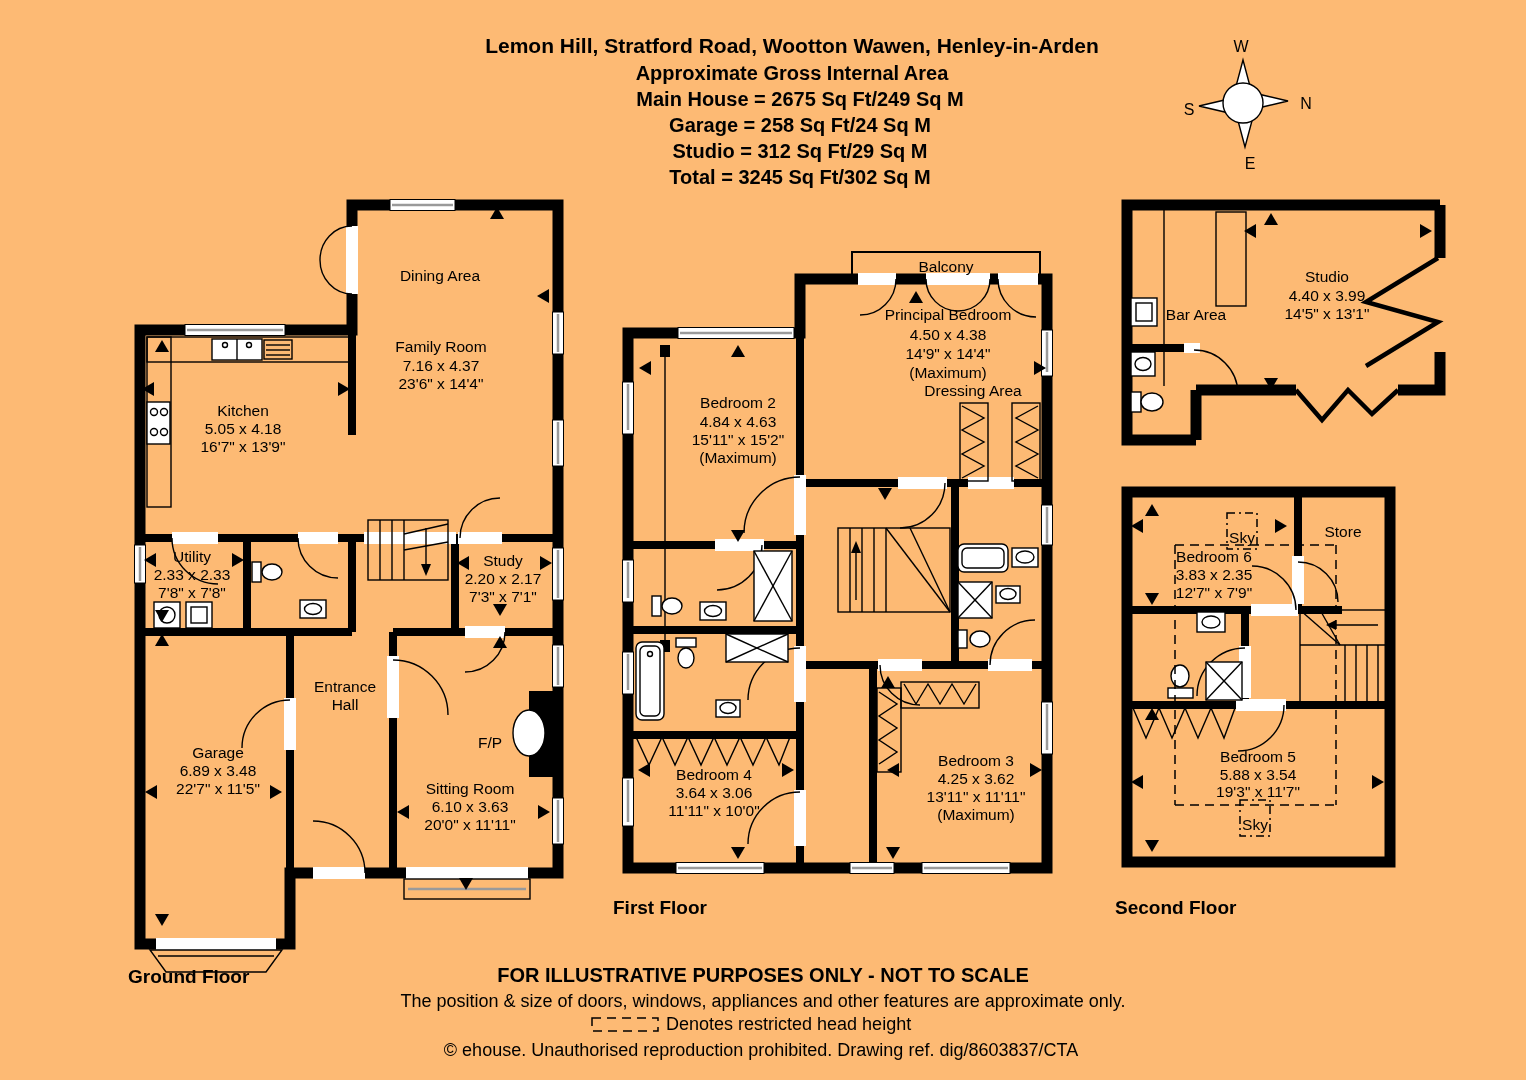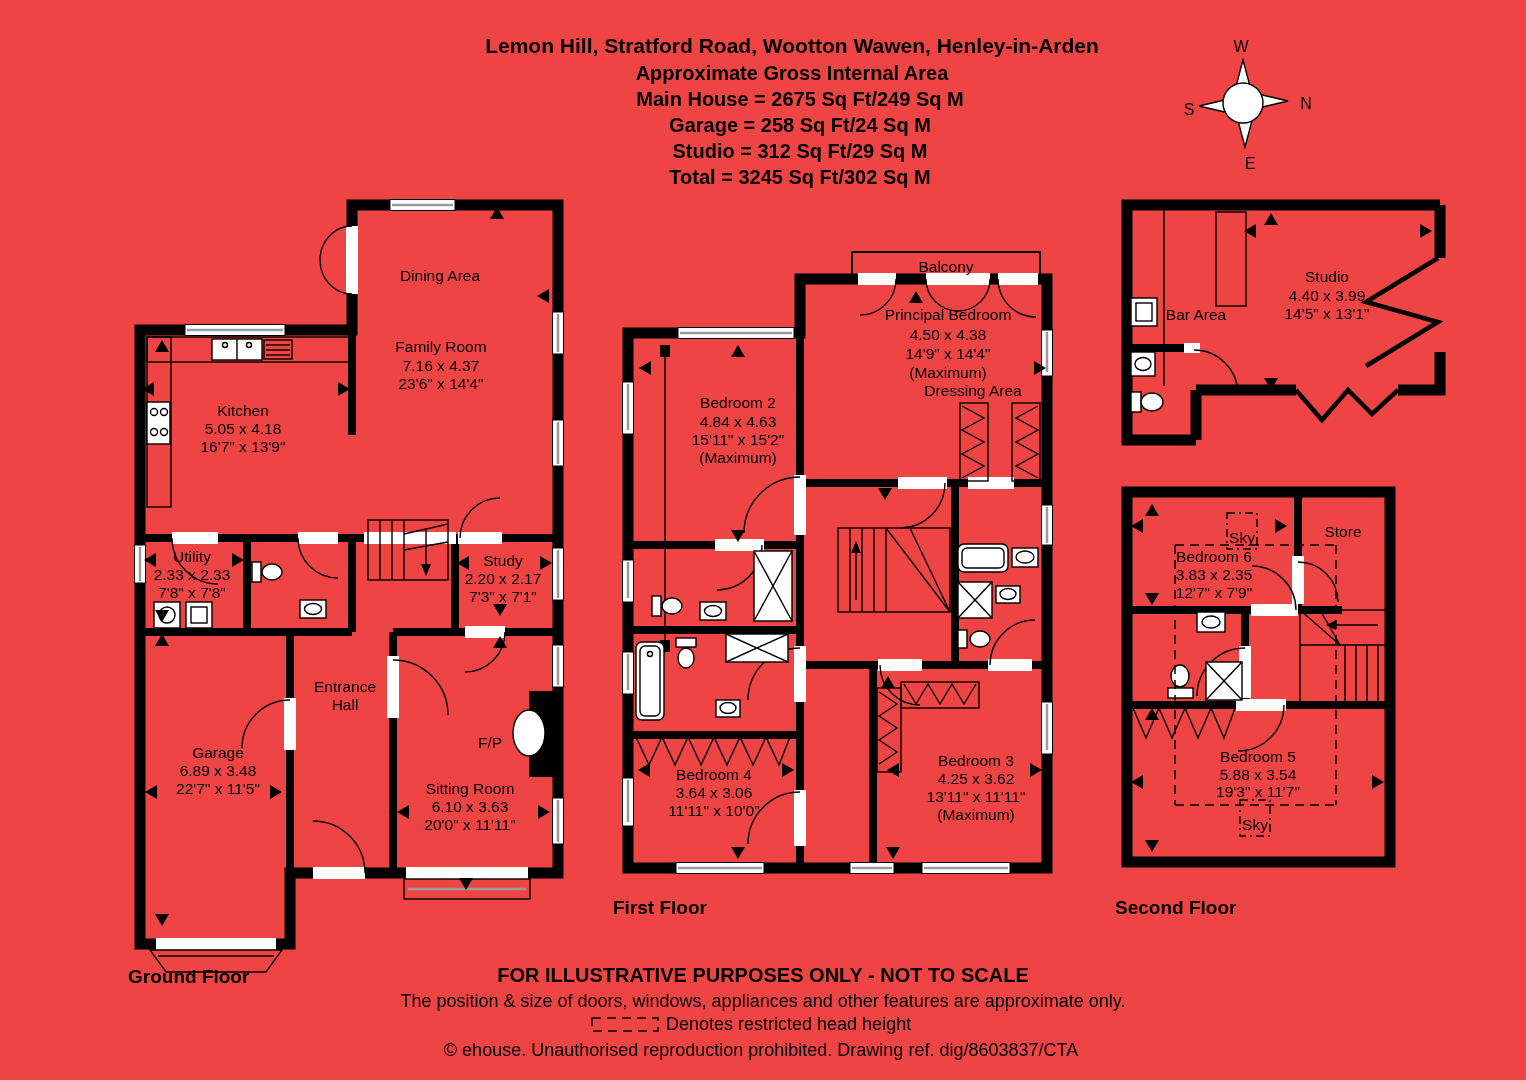--- a/index.html
+++ b/index.html
@@ -1,16 +1,16 @@
 <!DOCTYPE html>
 <html><head>
 <meta charset="utf-8">
 <style>
   html,body{margin:0;padding:0;background:#fff}
-  .page{width:1526px;height:1080px;position:relative;background:#ef4444;overflow:hidden}
+  .page{width:1526px;height:1080px;position:relative;background:#fdba74;overflow:hidden}
   text{font-family:"Liberation Sans","DejaVu Sans",sans-serif;fill:#000}
   .rm{font-size:15.5px;text-anchor:middle}
   .fl{font-size:19px;font-weight:bold;text-anchor:start}
   .t1{font-size:21px;font-weight:bold;text-anchor:middle}
   .t2{font-size:20px;font-weight:bold;text-anchor:middle}
   .f1{font-size:20px;font-weight:bold;text-anchor:middle}
   .f2{font-size:18px;text-anchor:middle}
   .f2s{font-size:18px;text-anchor:start}
   .cp{font-size:16px;text-anchor:middle}
   .w11{stroke:#000;stroke-width:11;fill:none}

